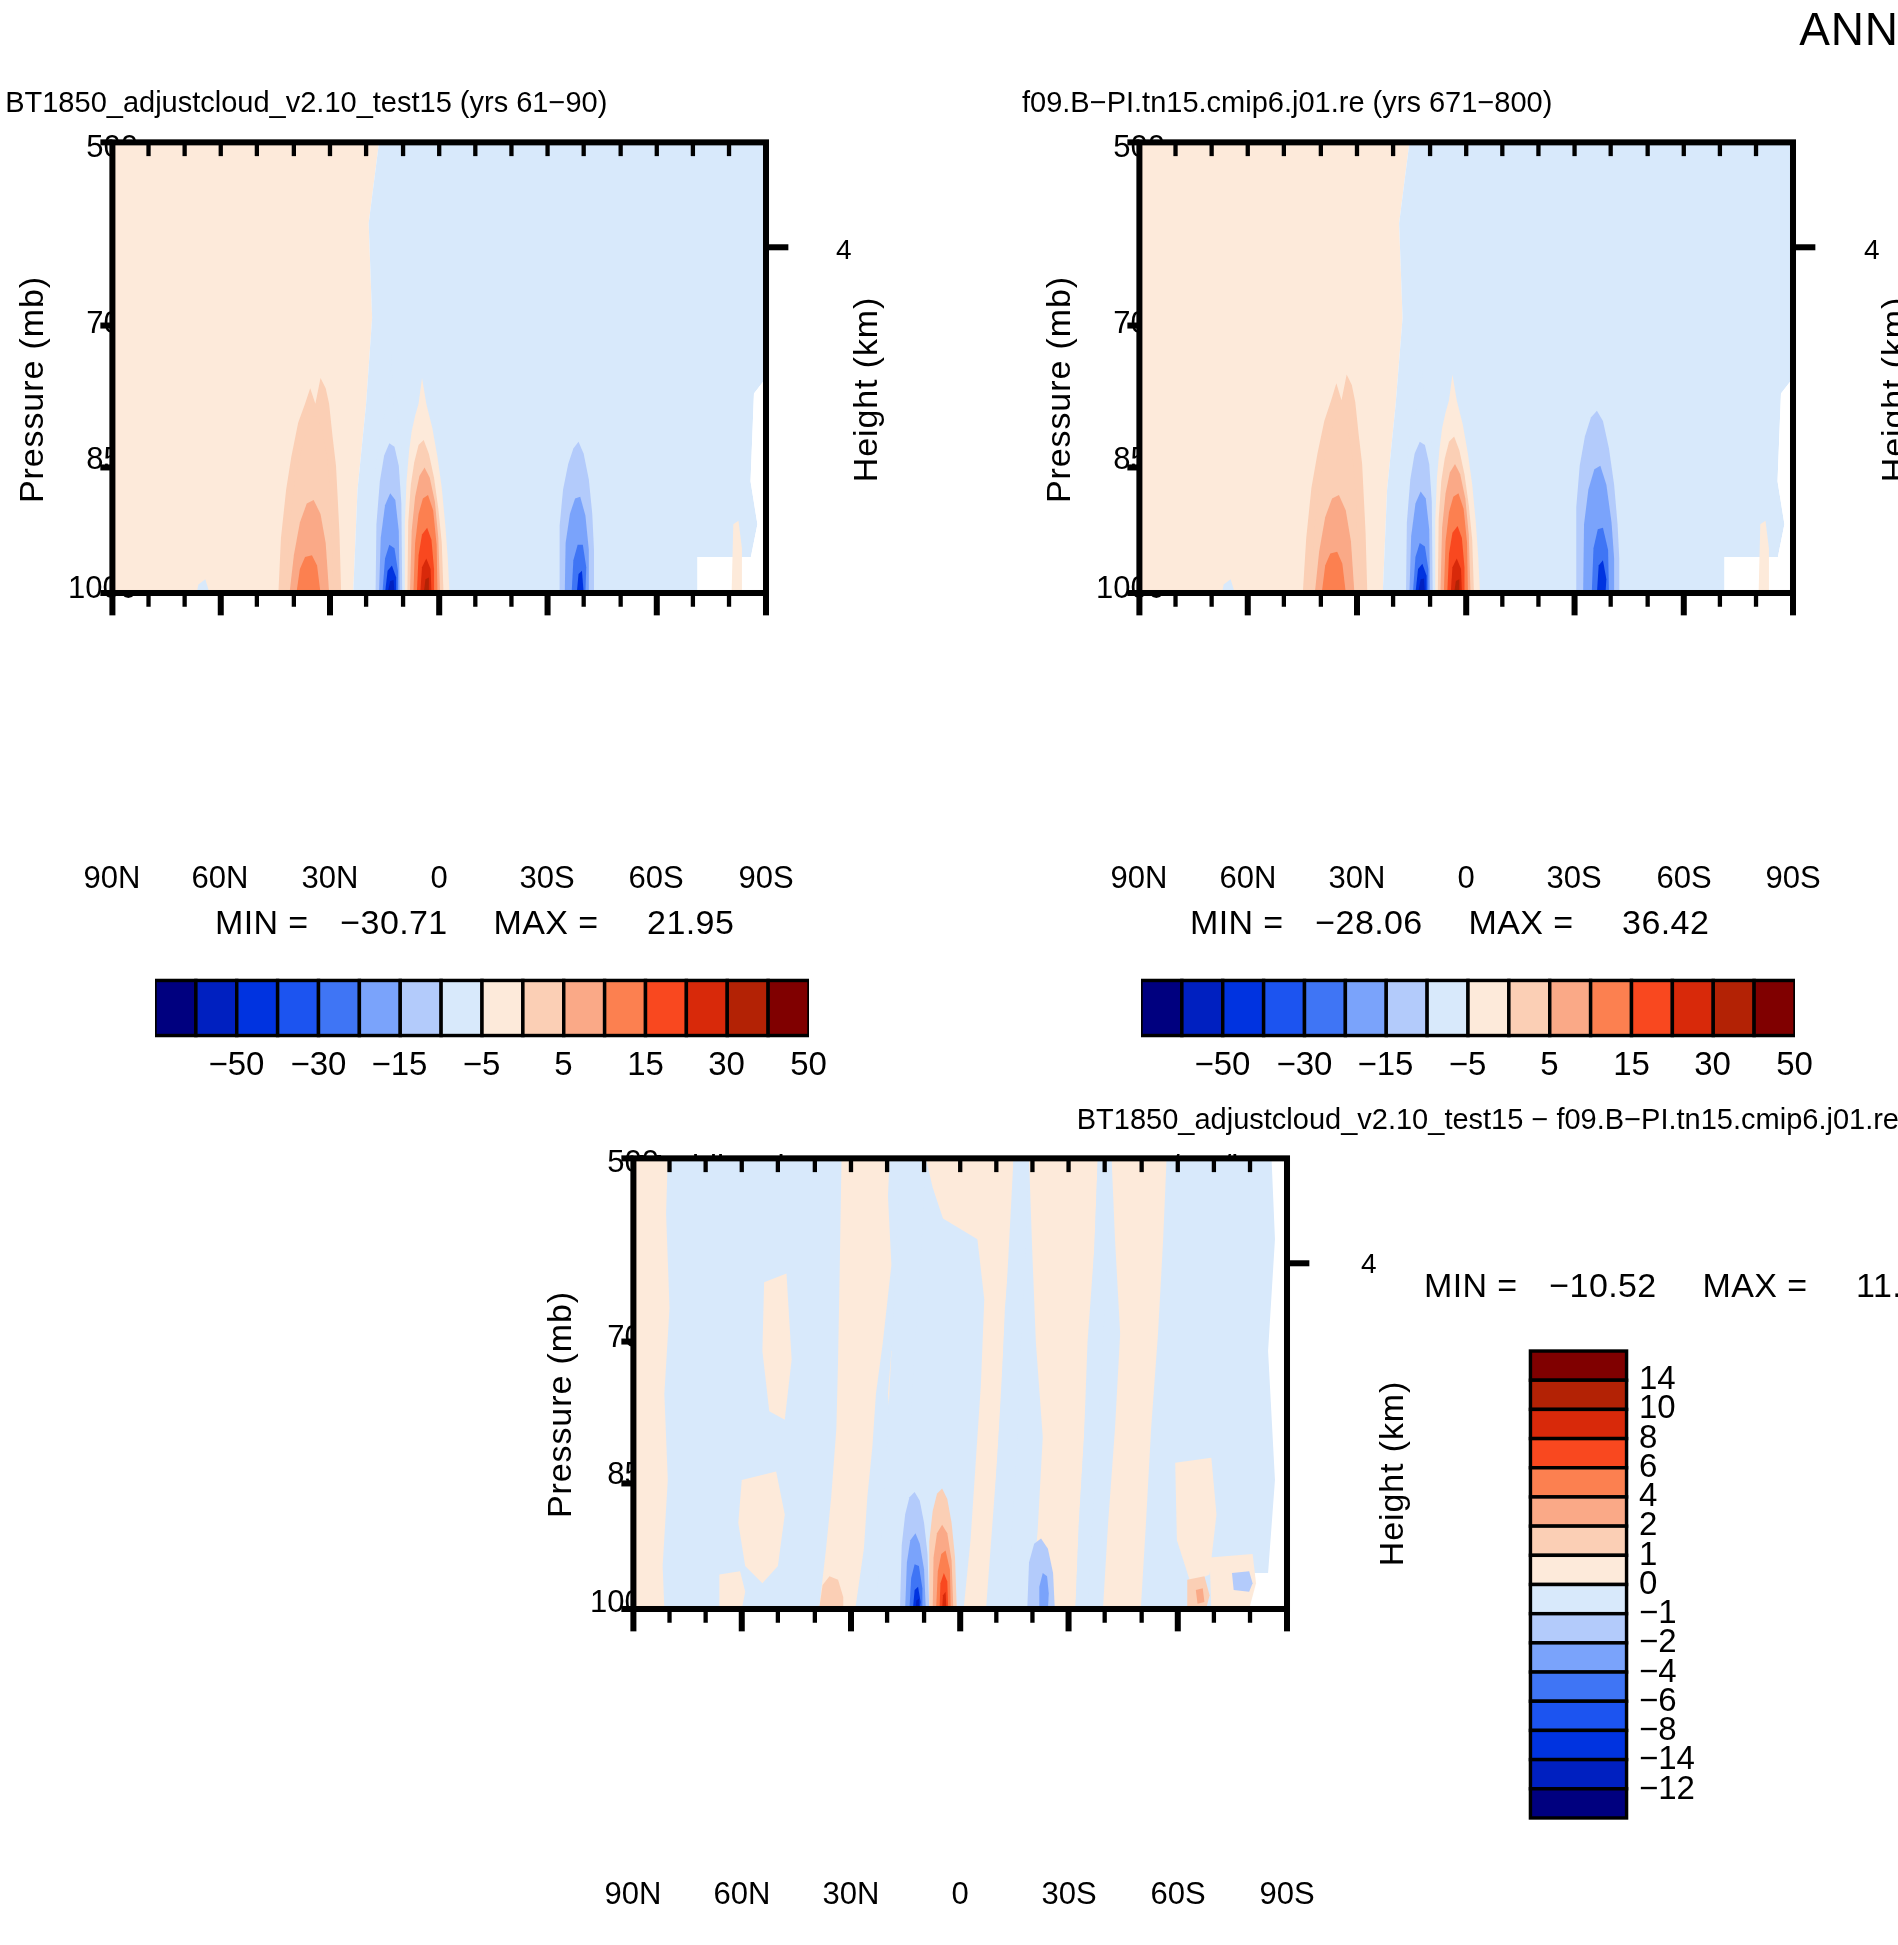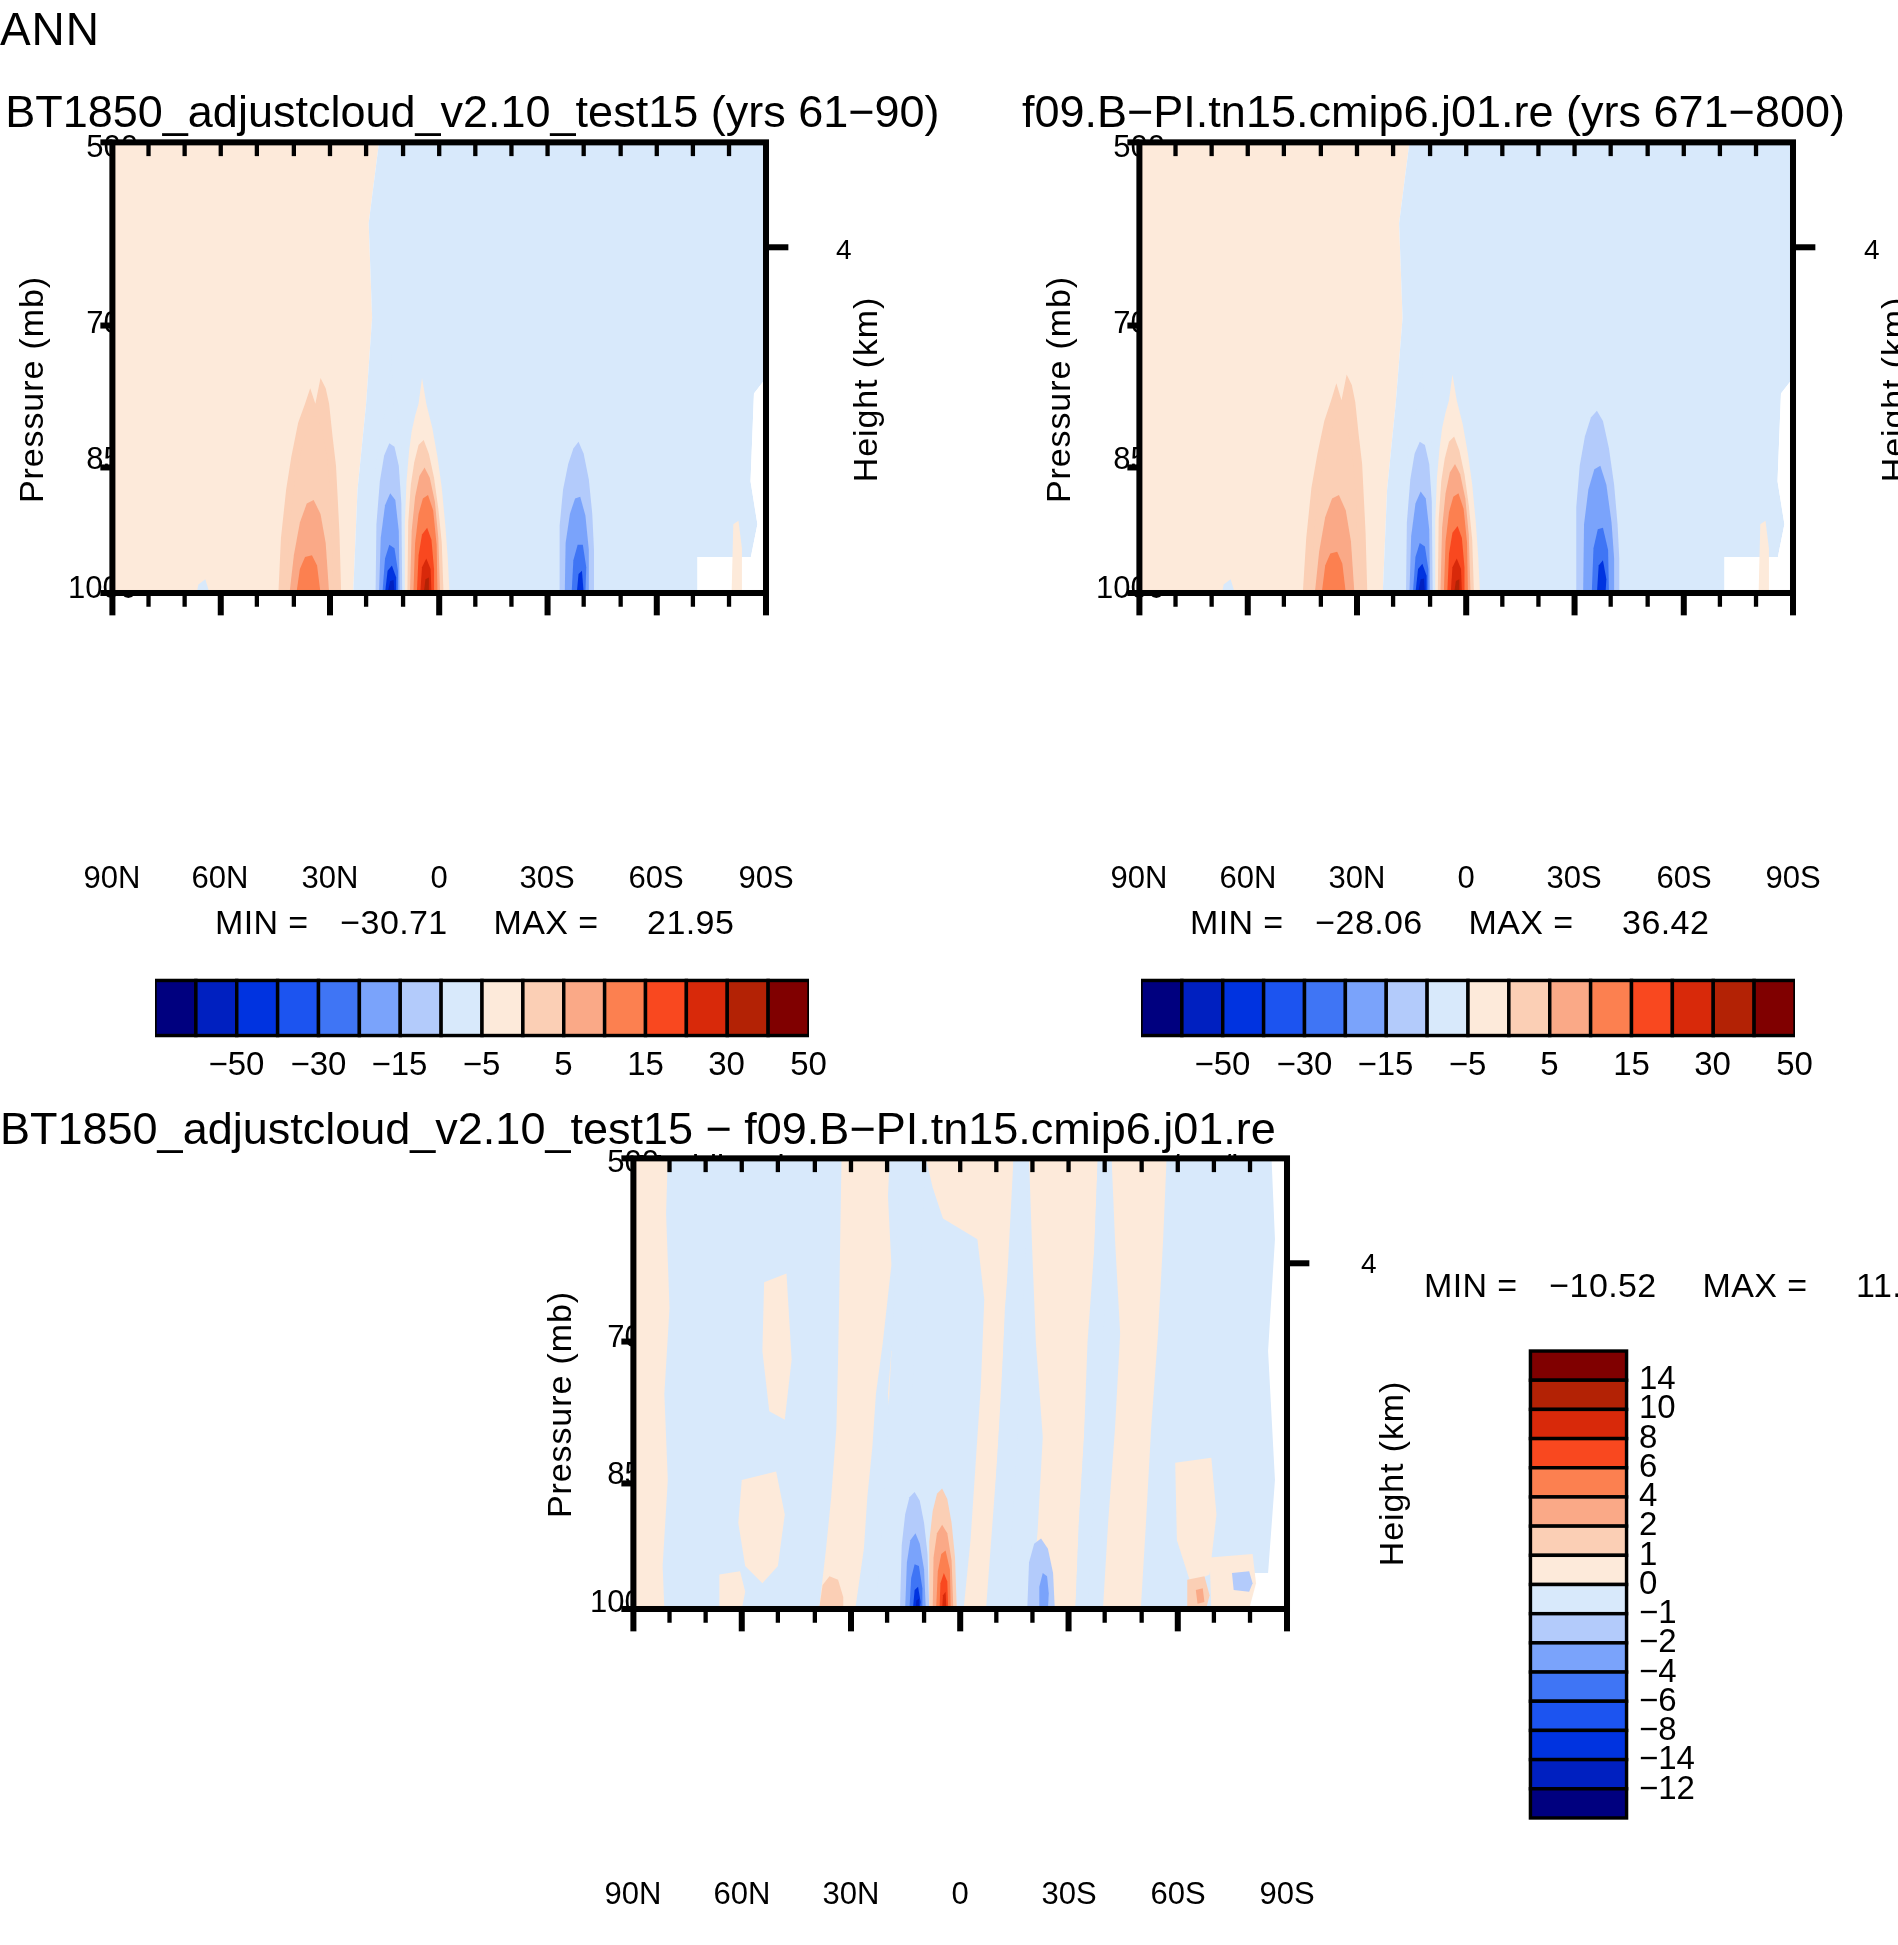--- a/index.html
+++ b/index.html
@@ -1,22 +1,22 @@
 <!DOCTYPE html>
 <html style="font-size:13.8px"><head>
 <meta charset="utf-8">
 <style>
   html,body{margin:0;padding:0;background:#fff;}
   body{width:1899px;height:1945px;position:relative;
        font-family:"Liberation Sans","DejaVu Sans",sans-serif;color:#000;
        -webkit-font-smoothing:antialiased;overflow:hidden;}
   .abs{position:absolute;}
-  .ctr{text-align:left;}
+  .ctr{text-align:right;}
   #fig-title{top:1.7px;left:0;width:1899px;font-size:46px;letter-spacing:0.9px;}
-  .panel-title{font-size:45px;white-space:nowrap;}
+  .panel-title{font-size:29px;white-space:nowrap;}
   .panel-sub{font-size:32px;white-space:nowrap;}
   .axis-num{font-size:31px;}
   .axis-name{font-size:34px;letter-spacing:0.9px;}
   .rot{transform:rotate(-90deg);transform-origin:50% 50%;white-space:nowrap;}
   .minmax{font-size:34px;white-space:nowrap;letter-spacing:0.4px;}
   .cb-lab{font-size:33px;}
   .hgt-tick-lab{font-size:28px;}
   svg{display:block;}
   .frame{fill:none;stroke:#000;stroke-width:7;}
   .tickmaj{stroke:#000;stroke-width:7;}

